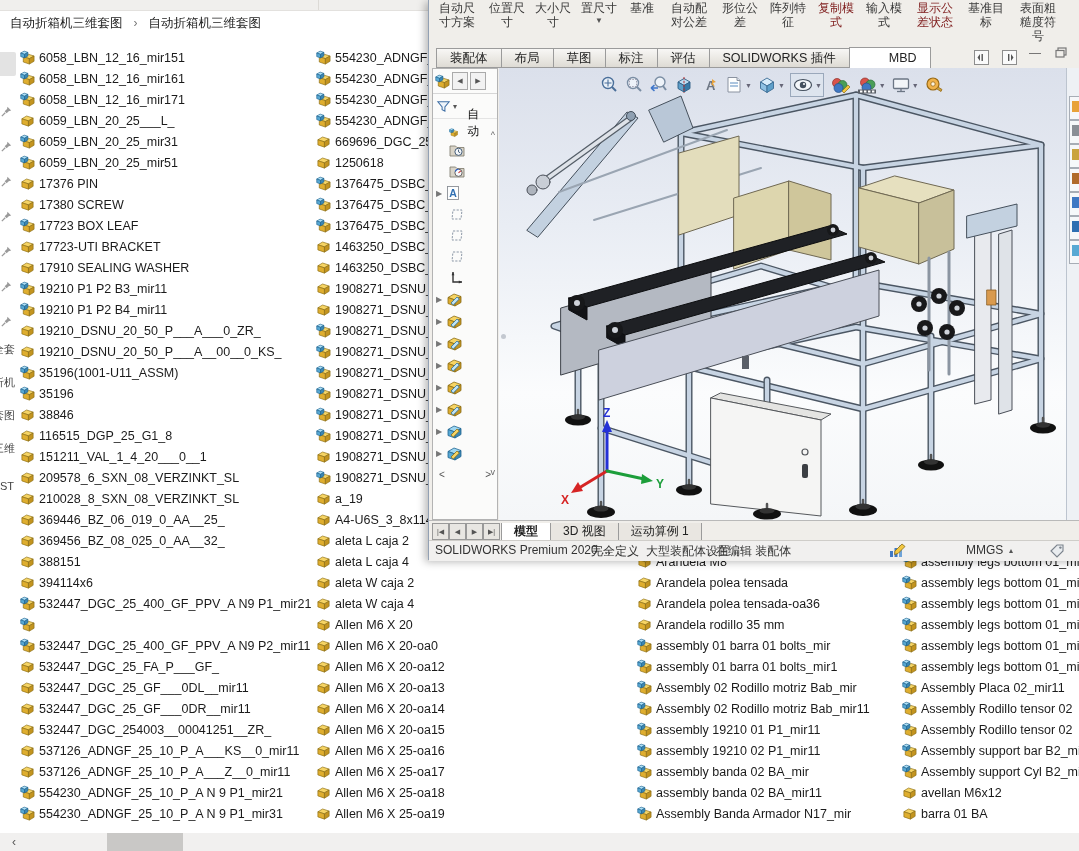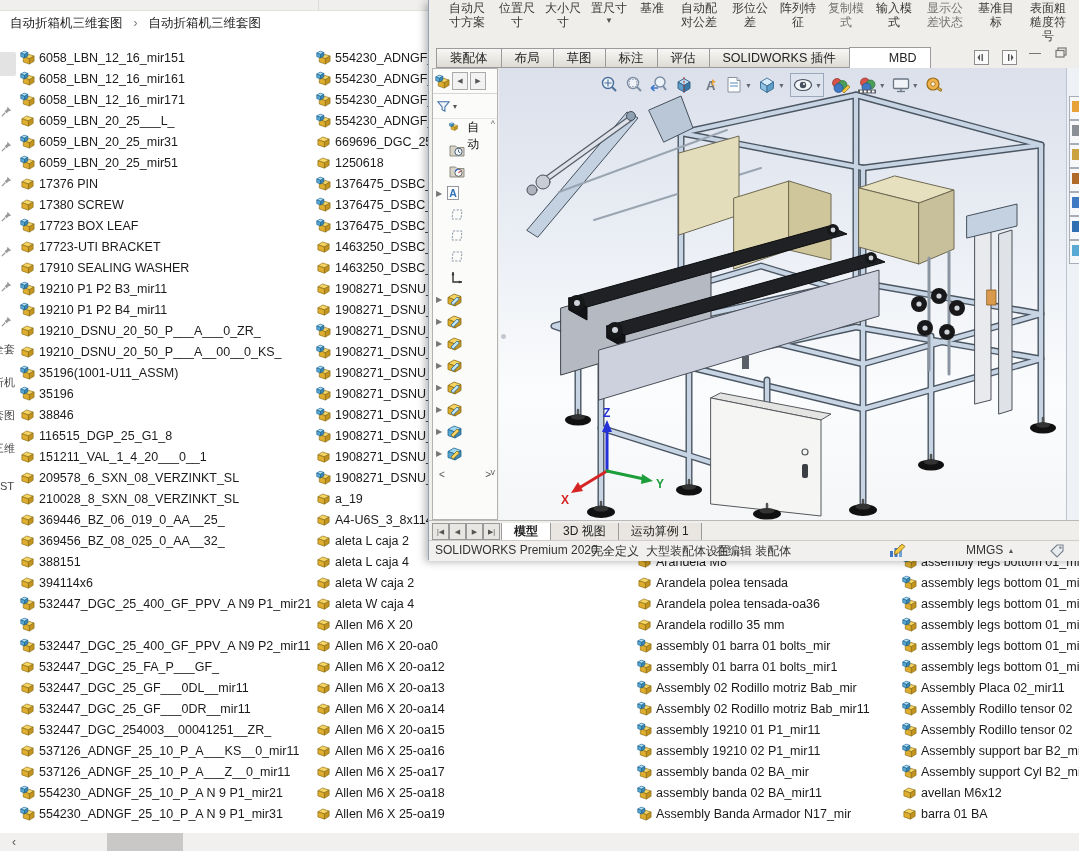--- a/index.html
+++ b/index.html
@@ -35,24 +35,24 @@
   #exp-hscroll{position:absolute;left:0;top:833px;width:1079px;height:18px;background:#f1f0ef;}
   #exp-hscroll .arrow{position:absolute;left:12px;top:2px;font-size:12px;color:#555;}
   #exp-hscroll .thumb{position:absolute;left:107px;top:0;width:76px;height:18px;background:#c9c8c6;}
 
   
   #sw{position:absolute;left:428px;top:0;width:651px;height:560px;background:#f0eeea;
       border-left:1px solid #93a1b4;box-shadow:-3px 2px 8px rgba(0,0,0,.28);z-index:10;}
 
   
   #ribbon{position:absolute;left:0;top:0;width:651px;height:43px;overflow:hidden;
-          display:flex;align-items:flex-start;padding-left:11px;box-sizing:border-box;}
+          display:flex;align-items:flex-start;padding-left:1px;box-sizing:border-box;}
   .rbtn{display:flex;flex-direction:column;align-items:center;font-size:12px;line-height:14px;
         color:#3a3a3a;padding-top:1px;flex:0 0 auto;}
-  .rbtn.dis{color:#737373;}
+  .rbtn.dis{color:#7f1d1d;}
   .rbtn .caret{font-size:8px;color:#555;line-height:10px;margin-top:1px;}
   #tabsrow{position:absolute;left:0;top:43px;width:651px;height:25px;}
   .swtab{position:relative;display:inline-block;height:18px;margin-top:5px;padding:0 13px;line-height:18px;
          font-size:12.5px;color:#222;background:linear-gradient(#f8f7f5,#dedbd4);
          border:1px solid #9b9b9b;border-right:none;}
   .swtab:last-of-type{border-right:1px solid #9b9b9b;}
   .swtab.active{background:#fff;height:21px;margin-top:3px;line-height:21px;border-right:1px solid #9b9b9b;border-bottom:none;padding-left:39px;}
   .winctl{position:absolute;top:7px;width:13px;height:13px;border:1px solid #8d8d8d;background:#fafafa;
           display:flex;align-items:center;justify-content:center;font-size:8px;color:#444;}
   .winglyph{position:absolute;top:7px;font-size:12px;color:#666;}
@@ -60,21 +60,21 @@
   
   #mainrow{position:absolute;left:0;top:68px;width:651px;height:452px;}
 
   
   #tree{position:absolute;left:3px;top:0;width:66px;height:452px;background:#fbfbfa;
         border:1px solid #b3b3b3;box-sizing:border-box;overflow:hidden;}
   .tree-head{height:24px;border-bottom:1px solid #d6d6d6;display:flex;align-items:center;gap:2px;padding-left:2px;}
   .tree-tabbtn{width:14px;height:16px;border:1px solid #aaa;background:#f2f2f2;font-size:7px;color:#555;
                display:flex;align-items:center;justify-content:center;}
   .tree-filter{height:24px;display:flex;align-items:center;padding-left:3px;gap:2px;border-bottom:1px solid #e4e4e4;}
-  .tree-root{height:21px;display:flex;align-items:flex-start;gap:9px;padding-left:16px;font-size:12px;color:#111;}
+  .tree-root{height:21px;display:flex;align-items:flex-end;gap:9px;padding-left:16px;font-size:12px;color:#111;}
   .tree-root .up{margin-left:auto;margin-right:2px;color:#666;font-size:9px;}
   .tree-item{height:21px;display:flex;align-items:center;padding-left:16px;}
   .tree-comp{height:22px;display:flex;align-items:center;gap:3px;padding-left:3px;}
   .tree-comp .exp{font-size:8px;color:#777;}
   .tree-bottom{height:16px;display:flex;align-items:center;justify-content:space-between;
                padding:0 6px;color:#555;font-size:10px;margin-top:2px;}
   .tree-vdown{position:absolute;right:2px;top:398px;font-size:9px;color:#666;}
 
   
   #vp{position:absolute;left:70px;top:0;width:567px;height:452px;overflow:hidden;

